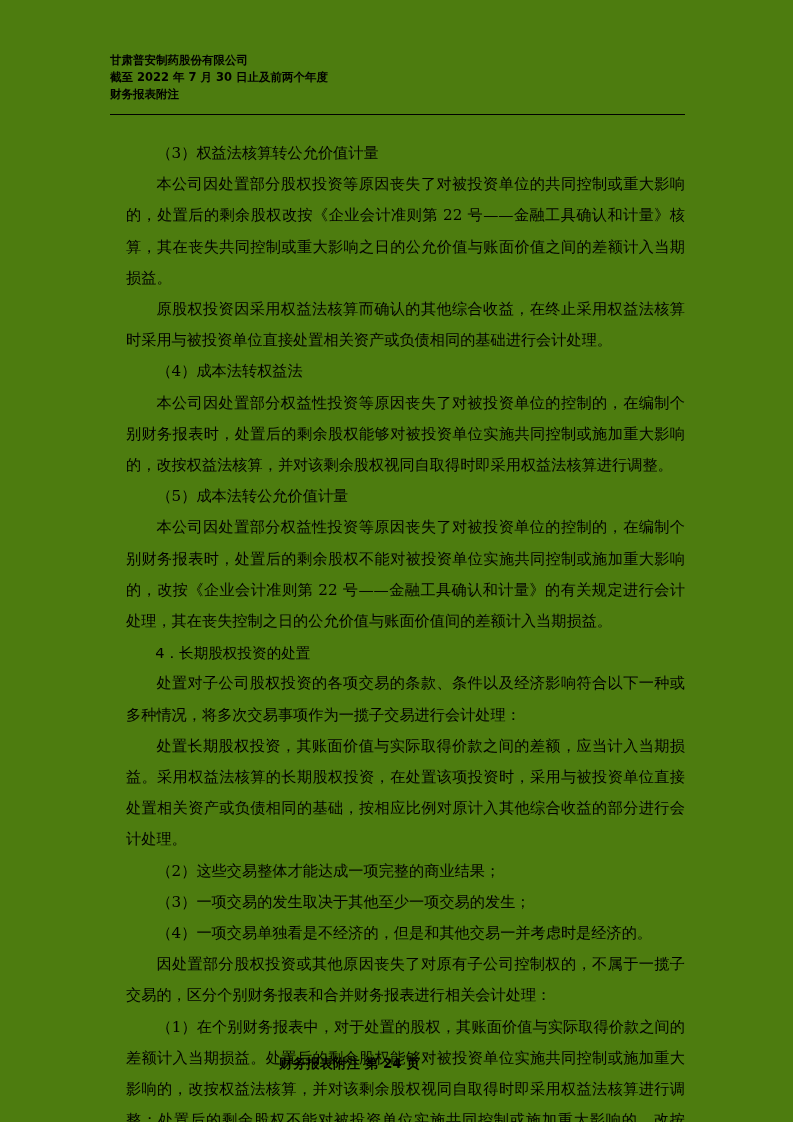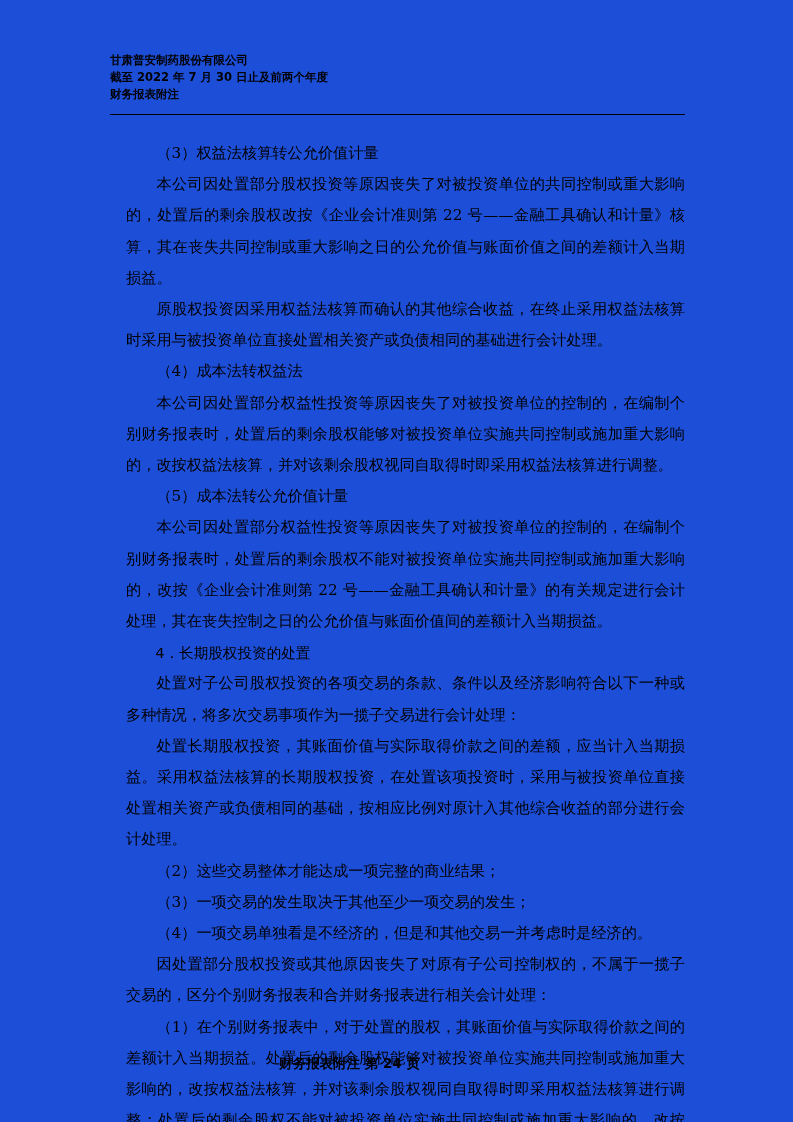--- a/index.html
+++ b/index.html
@@ -3,21 +3,21 @@
 <meta charset="utf-8">
 <style>
   html, body {
     margin: 0;
     padding: 0;
     background: #8a8a7e;
   }
   .page {
     width: 793px;
     height: 1122px;
-    background: #1d4ed8;
+    background: #4d7c0f;
     margin: 0 auto;
     position: relative;
     box-sizing: border-box;
     font-family: "DejaVu Serif", "Liberation Serif", serif;
     color: #000000;
     overflow: hidden;
   }
   .header {
     position: absolute;
     left: 110px;

